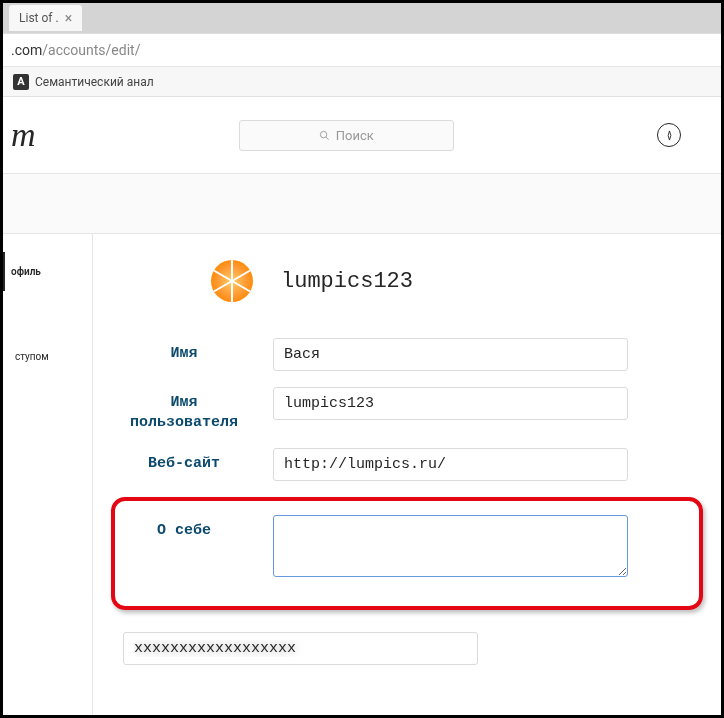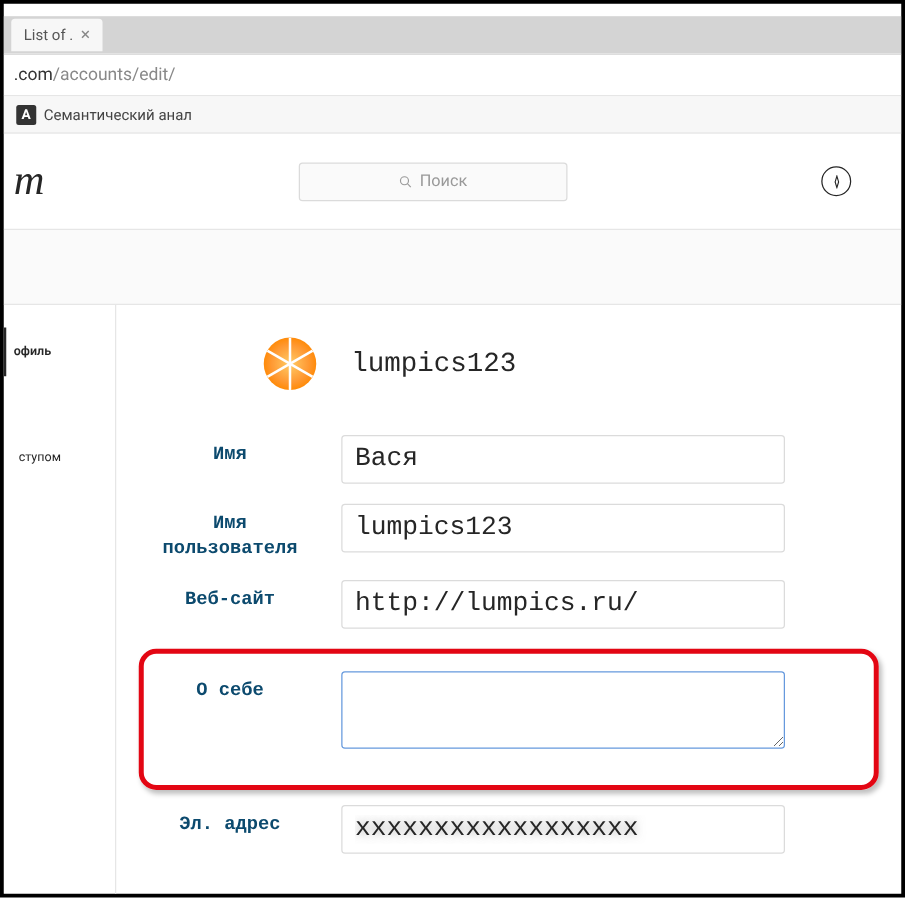--- a/index.html
+++ b/index.html
@@ -11,21 +11,20 @@
       overflow: hidden;
       border: 3px solid #000;
     }
     .chrome-top { background: #f2f2f2; }
     .tab-strip {
       height: 30px;
       display: flex;
       align-items: center;
       background: #d4d4d4;
       padding-left: 6px;
-      margin-top: 10px;
     }
     .tab {
       background: #f7f7f7;
       height: 26px;
       display: flex;
       align-items: center;
       padding: 0 10px;
       font-size: 12px;
       color: #555;
       border-radius: 3px 3px 0 0;
@@ -204,36 +203,36 @@
     }
     .form-control {
       flex: 1;
       max-width: 355px;
     }
     .form-control input, .form-control textarea {
       width: 100%;
       border: 1px solid #dbdbdb;
       border-radius: 3px;
       padding: 7px 10px;
-      font-size: 21px;
+      font-size: 15px;
       color: #262626;
       font-family: inherit;
       background: #fff;
     }
     .form-control textarea {
       height: 62px;
       resize: vertical;
       border: 1px solid #6699dd;
       outline: none;
     }
     .highlight-box {
       border: 4px solid #e30613;
       border-radius: 14px;
       padding: 14px 8px 14px 8px;
-      margin: 0 -12px 12px -12px;
+      margin: 0 -12px 22px -12px;
       box-shadow: 2px 3px 4px rgba(0,0,0,0.25);
     }
     .section-heading {
       font-size: 12px;
       letter-spacing: 1px;
       color: #999;
       font-weight: 600;
       margin-top: 12px;
     }
     .blurred {
@@ -326,20 +325,19 @@
     <div class="highlight-box">
       <div class="form-row" style="margin-bottom:10px">
         <div class="form-label">О себе</div>
         <div class="form-control">
           <textarea value="" style=""></textarea>
         </div>
       </div>
     </div>
 
     <div class="form-row">
-      <div class="form-label">Эл. адрес</div>
       <div class="form-control">
         <input type="text" class="blurred" value="xxxxxxxxxxxxxxxxxx" style="">
       </div>
     </div>
 
   </div>
 </div>
 
 </body></html>

